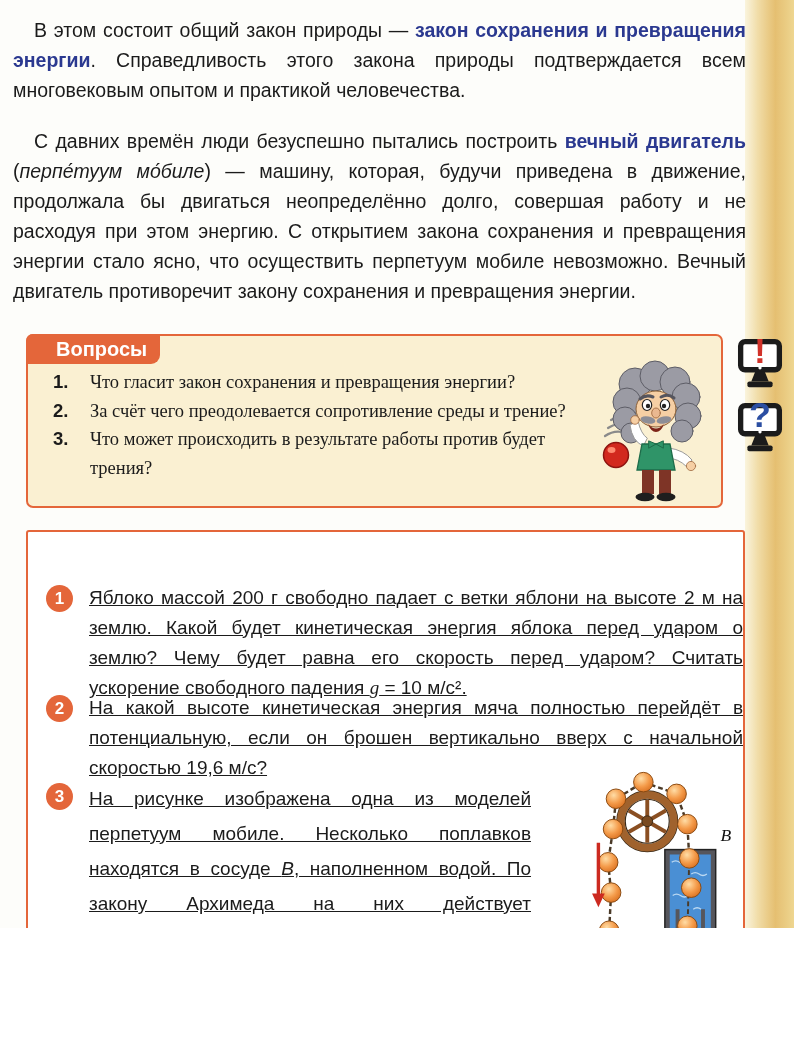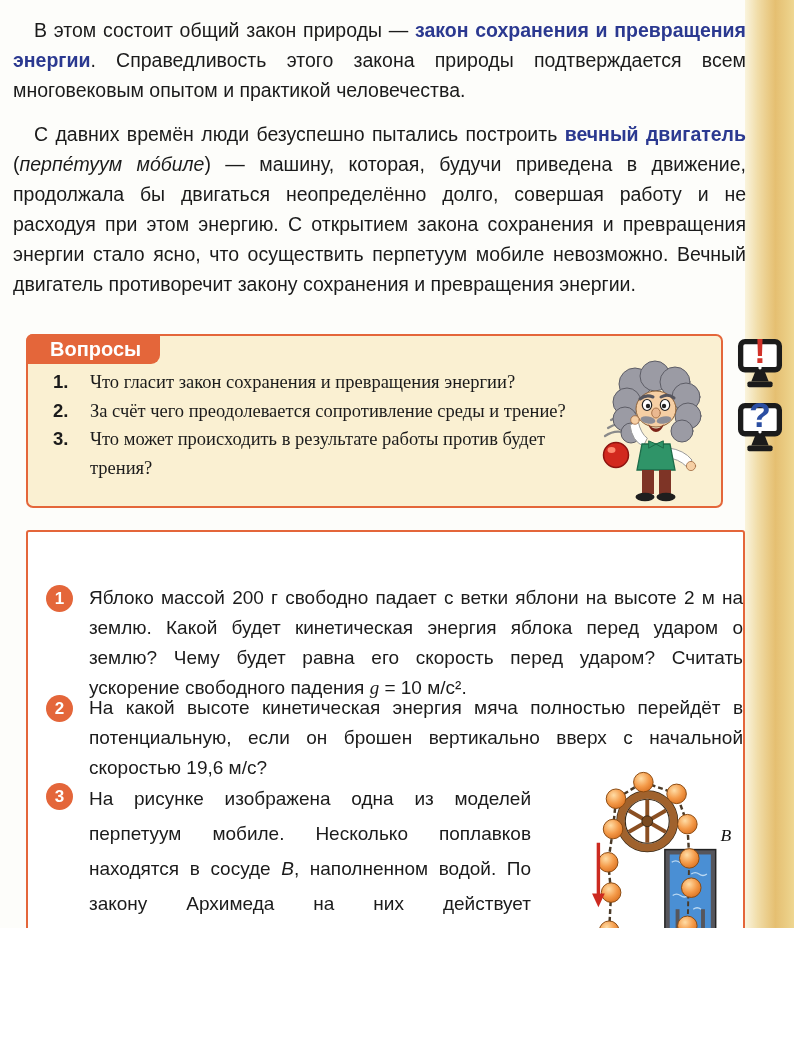--- a/index.html
+++ b/index.html
@@ -12,30 +12,30 @@
   
   .edge-strip {
     position:absolute; top:0; right:0; width:49px; height:1060px;
     background:linear-gradient(90deg,#fcf6e2 0%,#f2dda8 28%,#e7c173 62%,#f0d894 100%);
     mix-blend-mode:multiply; z-index:5;
   }
   
   .intro { position:absolute; left:13px; top:15px; width:733px;
            font-size:19.5px; line-height:30px; text-align:justify; }
   .intro p { text-indent:21px; }
-  .intro p + p { margin-top:14px; }
+  .intro p + p { margin-top:21px; }
   .bb { color:#2b3990; font-weight:bold; }
   .it { font-style:italic; }
 
   
   .q-box { position:absolute; left:26px; top:334px; width:697px; height:174px;
            background:#faf0d2; border:2px solid #e4663a; border-radius:7px; }
   .q-tab { position:absolute; left:-2px; top:-2px; width:134px; height:30px;
            background:#e4663a; color:#fff; font-weight:bold; font-size:20px;
-           line-height:30px; padding-left:24px; border-radius:7px 0 9px 0; }
+           line-height:30px; padding-left:30px; border-radius:7px 0 9px 0; }
   .q-list { position:absolute; left:25px; top:32px; width:545px; }
   .q-item { display:flex; font-size:18.5px; line-height:28.5px; }
   .q-num  { width:37px; flex:none; font-weight:bold; }
   .q-text { flex:1;font-family:Liberation Serif, serif; }
   .einstein { position:absolute; right:4px; bottom:0; }
 
   
   .margin-icons { position:absolute; left:736px; top:333px; width:50px; z-index:6;
                   display:flex; flex-direction:column; gap:4px; }
 
@@ -45,21 +45,21 @@
   .ex-tab { position:absolute; left:0; top:4px; width:290px; height:34px;
             background:#e4663a; color:#fff; font-weight:bold; font-size:21px;
             line-height:34px; padding-left:18px; letter-spacing:.5px; }
   .ex-item { position:absolute; left:18px; width:697px; display:flex; }
   .ex-item-1 { top:51px; }
   .ex-item-2 { top:161px; }
   .ex-item-3 { top:249px; }
   .ex-num { width:27px; height:27px; border-radius:50%; background:#e4663a;
             color:#fff; font-weight:bold; font-size:17px; line-height:27px;
             text-align:center; flex:none; margin:2px 16px 0 0; }
-  .ex-text { font-size:19px; line-height:30px; text-align:justify; flex:1; }
+  .ex-text { font-size:19px; line-height:30px; text-align:justify; flex:1;text-decoration:underline; }
   .ex-item-3 .ex-text { flex:none; width:442px; line-height:35px; }
 
   
   .figure { position:absolute; left:572px; top:752px; z-index:1; }
 
   
   .footer-bar { position:absolute; left:250px; right:0; top:1021px; height:31px;
                 background:#e2633a; z-index:1; }
   .footer-title { position:absolute; right:134px; top:0; line-height:31px;
                   color:#fff; font-weight:bold; font-size:18.5px; }

